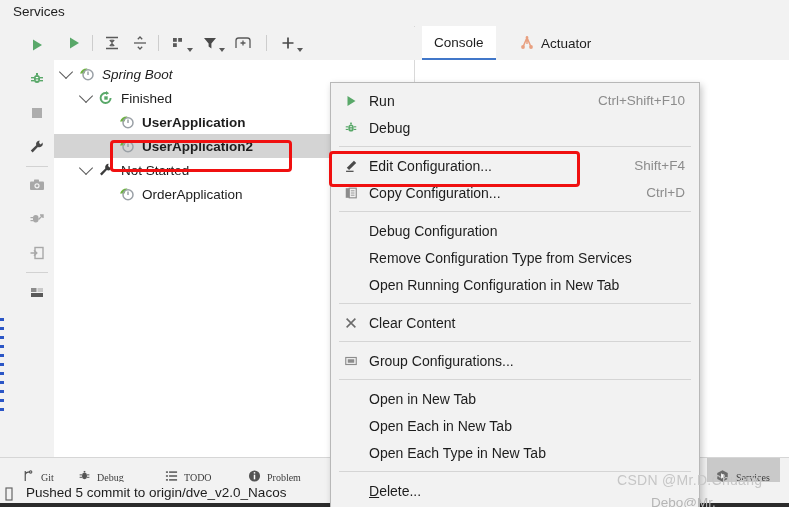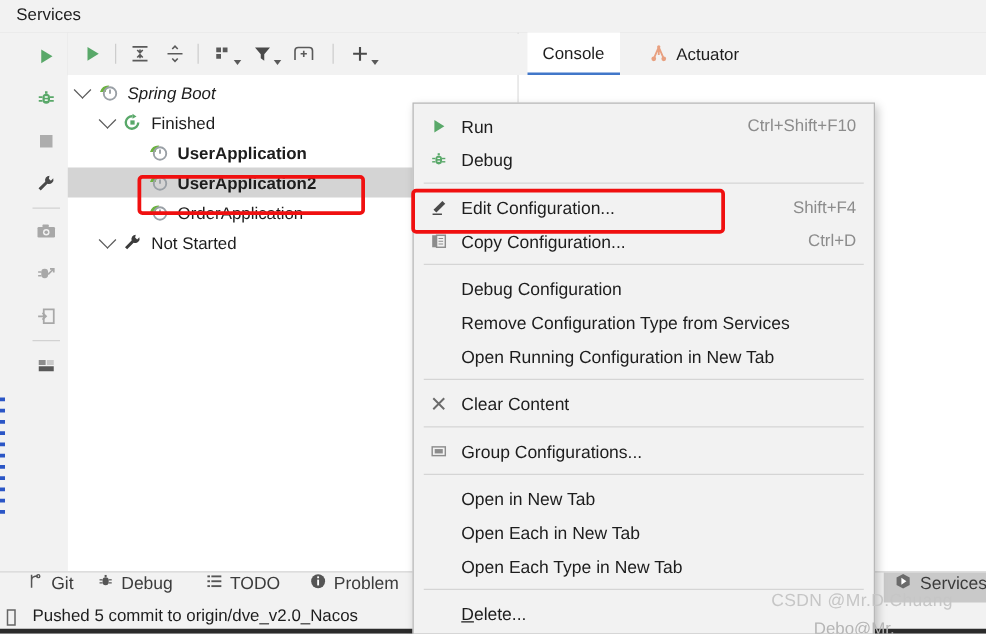--- a/index.html
+++ b/index.html
@@ -97,21 +97,21 @@
   .mi u{text-decoration:underline;}
 
   
   .redbox{position:absolute;border:3px solid #f01010;border-radius:4px;z-index:60;pointer-events:none;}
 
   
   .toolwin{
     position:absolute;left:0;top:457px;width:789px;height:25px;
     background:#f2f2f2;border-top:1px solid #d6d6d6;
   }
-  .twitem{position:absolute;top:0;height:25px;display:flex;align-items:flex-start;gap:6px;font-size:14px;color:#3c3c3c;}
+  .twitem{position:absolute;top:0;height:25px;display:flex;align-items:flex-end;gap:6px;font-size:10px;color:#3c3c3c;font-family:Liberation Serif, serif;}
   .twitem.right{background:#c9c9c9;padding:0 10px 0 8px;}
   .statusbar{
     position:absolute;left:0;top:482px;width:789px;height:25px;background:#f2f2f2;
   }
   .statusbar .st{position:absolute;left:26px;top:3px;font-size:13.5px;color:#1d1d1d;white-space:nowrap;}
   .statusbar .leftico{position:absolute;left:4px;top:5px;}
   .botline{position:absolute;left:0;top:503px;width:789px;height:4px;background:#2b2b2b;}
 
   
   .wm{
@@ -360,42 +360,42 @@
         <svg width="17" height="16" viewBox="0 0 17 16">
           <path d="M2 7.5 Q4 2 9.5 2.5 Q7 4.5 6.5 7.5 Z" fill="#6cb33f"></path>
           <circle cx="10" cy="8.8" r="5" fill="none" stroke="#9aa0a6" stroke-width="1.5"></circle>
           <path d="M10 5.6 v3.4" stroke="#9aa0a6" stroke-width="1.5"></path>
         </svg>
       </span>
       <span class="tlabel bold">UserApplication2</span>
     </div>
 
     <div class="trow">
+      <span style="width:20px;"></span>
+      <span style="width:24px;display:flex;justify-content:center;">
+          <span class="arrow"></span>
+        </span>
+      <span style="margin-right:7px;">
+        <svg width="16" height="16" viewBox="0 0 16 16">
+          <path d="M10.6 1.8a3.5 3.5 0 0 0-3.3 4.6L2 11.7l1.7 1.7 5.2-5.3a3.5 3.5 0 0 0 4.6-4.4L11.7 5.6 10.1 4z" fill="#3c3c3c"></path>
+        </svg>
+      </span>
+      <span class="tlabel">Not Started</span>
+    </div>
+
+    <div class="trow">
       <span style="width:64px;"></span>
       <span style="margin-right:7px;">
         <svg width="17" height="16" viewBox="0 0 17 16">
           <path d="M2 7.5 Q4 2 9.5 2.5 Q7 4.5 6.5 7.5 Z" fill="#6cb33f"></path>
           <circle cx="10" cy="8.8" r="5" fill="none" stroke="#9aa0a6" stroke-width="1.5"></circle>
           <path d="M10 5.6 v3.4" stroke="#9aa0a6" stroke-width="1.5"></path>
         </svg>
       </span>
       <span class="tlabel">OrderApplication</span>
-    </div>
-
-    <div class="trow">
-      <span style="width:20px;"></span>
-      <span style="width:24px;display:flex;justify-content:center;">
-          <span class="arrow"></span>
-        </span>
-      <span style="margin-right:7px;">
-        <svg width="16" height="16" viewBox="0 0 16 16">
-          <path d="M10.6 1.8a3.5 3.5 0 0 0-3.3 4.6L2 11.7l1.7 1.7 5.2-5.3a3.5 3.5 0 0 0 4.6-4.4L11.7 5.6 10.1 4z" fill="#3c3c3c"></path>
-        </svg>
-      </span>
-      <span class="tlabel">Not Started</span>
     </div>
   </div>
 
   <div class="tabstrip">
     <div class="tab active" style="left:7px;">
       <span>Console</span>
     </div>
     <div class="tab" style="left:92px;">
       <span>
         <svg width="16" height="16" viewBox="0 0 16 16">

